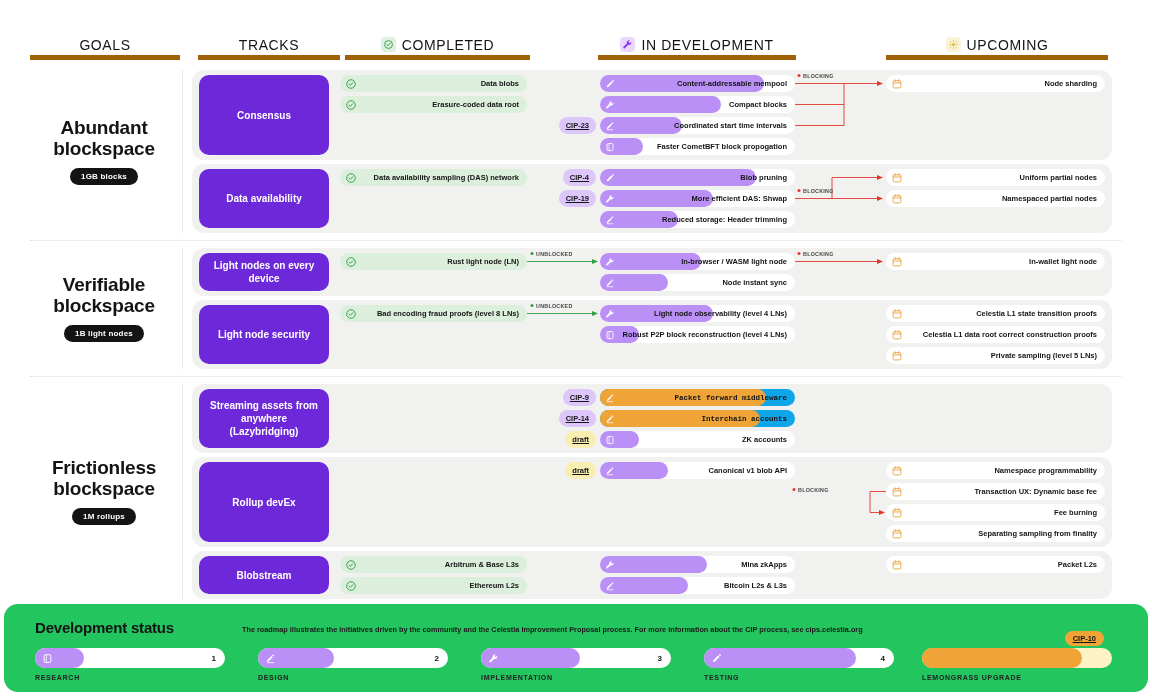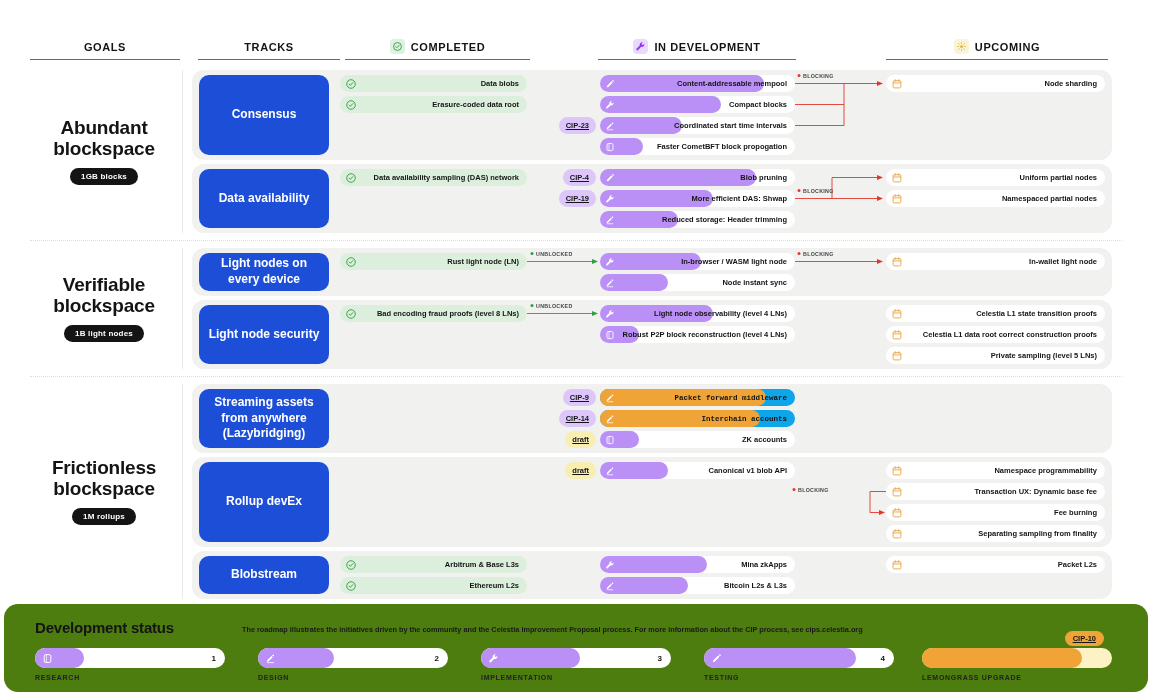--- a/index.html
+++ b/index.html
@@ -1,39 +1,39 @@
 <!DOCTYPE html>
 <html><head>
 <meta charset="utf-8">
 <style>
   html,body{margin:0;padding:0;background:#fff;}
   *{box-sizing:border-box;}
   .page{position:relative;width:1152px;height:696px;background:#fff;overflow:hidden;
         font-family:"Liberation Sans",sans-serif;color:#141414;}
   
   .colhead{position:absolute;top:34px;height:26px;display:flex;align-items:center;justify-content:center;
-           gap:6px;border-bottom:1px solid #a16207;font-size:11px;font-weight:700;letter-spacing:.6px;}
+           gap:6px;border-bottom:5px solid #a16207;font-size:14px;font-weight:400;letter-spacing:.6px;}
   .hicon{width:15px;height:15px;border-radius:4px;display:flex;align-items:center;justify-content:center;}
   .hicon svg{width:11px;height:11px;}
   .hicon.green{background:#def0e0;}
   .hicon.purple{background:#ead9fc;}
   .hicon.yellow{background:#faf3d6;}
   
   .goalcell{position:absolute;left:28px;width:152px;display:flex;flex-direction:column;
             align-items:center;justify-content:center;text-align:center;}
   .goaltitle{font-size:19px;font-weight:800;line-height:1.07;letter-spacing:-.2px;}
   .goalmetric{margin-top:9px;background:#141414;color:#fff;font-size:8px;font-weight:700;
               border-radius:999px;padding:4px 11px;letter-spacing:.2px;}
   .vline{position:absolute;left:182px;width:1px;background:#eaeaea;}
   .dotline{position:absolute;left:30px;right:30px;border-top:1.5px dotted #dedede;}
   
   .row{position:absolute;left:192px;width:920px;background:#f1f1ef;border-radius:12px;}
-  .track{position:absolute;left:7px;top:5px;bottom:5px;width:130px;background:#1d4ed8;border-radius:10px;
+  .track{position:absolute;left:7px;top:5px;bottom:5px;width:130px;background:#6d28d9;border-radius:10px;
          display:flex;align-items:center;justify-content:center;text-align:center;color:#fff;
-         font-size:12px;font-weight:700;line-height:1.3;padding:0 8px;}
+         font-size:10px;font-weight:700;line-height:1.3;padding:0 8px;}
   .colC{position:absolute;left:148px;top:5px;width:187px;display:flex;flex-direction:column;gap:4px;}
   .colD{position:absolute;left:353px;top:5px;width:250px;display:flex;flex-direction:column;gap:4px;}
   .colU{position:absolute;left:694px;top:5px;width:219px;display:flex;flex-direction:column;gap:4px;}
   .ditem{display:flex;justify-content:flex-end;align-items:center;gap:4px;height:17px;}
   .pill{position:relative;height:17px;border-radius:9px;display:flex;align-items:center;
         justify-content:flex-end;padding-right:8px;font-size:7.5px;font-weight:700;}
   .cpill{background:#dcefdd;width:187px;}
   .dpill{background:#fff;width:195px;}
   .dpill.lemon{background:#0ea5e9;font-family:Liberation Mono, monospace;}
   .upill{background:#fff;width:219px;}
@@ -43,21 +43,21 @@
   .picon svg{width:10px;height:10px;}
   .cicon{position:absolute;left:5px;top:2.5px;width:12px;height:12px;display:flex;}
   .cicon svg{width:12px;height:12px;}
   .txt{position:relative;z-index:2;white-space:nowrap;}
   .badge{height:17px;border-radius:9px;background:#dcc6fa;font-size:7.5px;font-weight:700;
          display:flex;align-items:center;padding:0 7px;text-decoration:underline;white-space:nowrap;}
   .badge.draft{background:#f8eeb2;}
   .conn{position:absolute;left:0;top:0;pointer-events:none;}
   .conn text{font-family:"Liberation Sans",sans-serif;font-size:5.3px;font-weight:700;fill:#474747;letter-spacing:.3px;}
   
-  .legend{position:absolute;left:4px;right:4px;top:604px;height:88px;background:#4d7c0f;border-radius:14px;}
+  .legend{position:absolute;left:4px;right:4px;top:604px;height:88px;background:#22c55e;border-radius:14px;}
   .legtitle{position:absolute;left:31px;top:15px;font-size:15px;font-weight:800;letter-spacing:-.2px;}
   .legcaption{position:absolute;left:238px;top:21px;font-size:7.3px;font-weight:700;white-space:nowrap;color:#1a1a1a;}
   .lgroup{position:absolute;top:44px;width:190px;}
   .lpill{position:relative;height:20px;border-radius:10px;background:#fff;display:flex;align-items:center;
          justify-content:flex-end;padding-right:9px;font-size:8px;font-weight:700;}
   .lpill .fill{height:20px;border-radius:10px;}
   .lpill.lemon{background:#fdf2c5;}
   .lpill.lemon .fill{background:#f0a437;}
   .lpill .picon{top:5px;left:7px;width:11px;height:11px;}
   .lpill .picon svg{width:11px;height:11px;}

